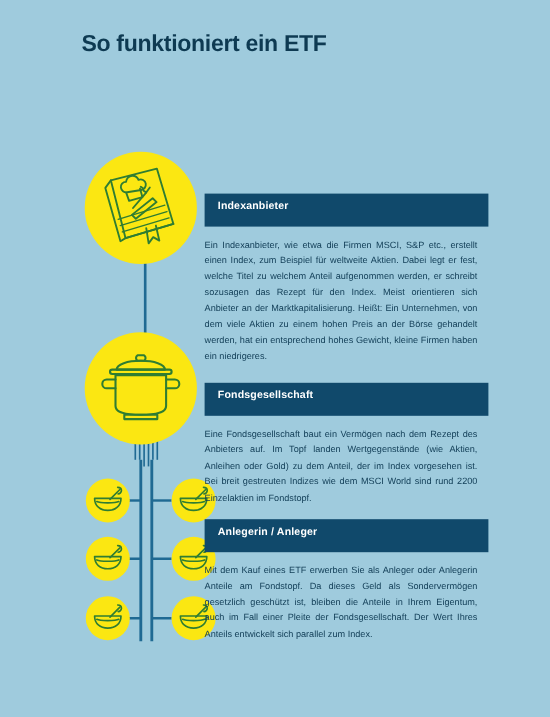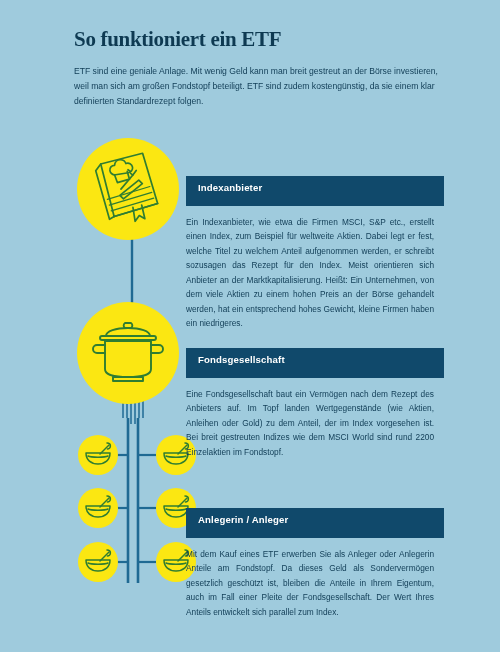--- a/index.html
+++ b/index.html
@@ -14,21 +14,20 @@
   }
 
   
   #header { position: absolute; left: 74px; top: 28px; width: 372px; }
   #page-title {
     font-size: 21px;
     font-weight: bold;
     color: #0e3a52;
     letter-spacing: -0.3px;
     line-height: 1.1;
-    font-family: Liberation Serif, serif;
   }
   #intro {
     margin-top: 13px;
     font-size: 8.6px;
     line-height: 1.72;
     color: #103c55;
     width: 365px;
   }
 
   
@@ -65,28 +64,27 @@
   .step-body {
     margin-top: 9px;
     font-size: 8.3px;
     line-height: 1.74;
     color: #103c55;
     text-align: justify;
     width: 248px;
   }
   #step-index   { top: 176px; }
   #step-fund    { top: 348px; }
-  #step-invest  { top: 508px; }
+  #step-invest  { top: 472px; }
 </style>
 </head>
 <body>
 
 <div id="header">
   <div id="page-title">So funktioniert ein ETF</div>
-  <div id="intro">ETF sind eine geniale Anlage. Mit wenig Geld kann man breit gestreut an der Börse investieren, weil man sich am großen Fondstopf beteiligt. ETF sind zudem kostengünstig, da sie einem klar definierten Standardrezept folgen.</div>
 </div>
 
 <svg id="wires" viewBox="0 0 500 652" xmlns="http://www.w3.org/2000/svg">
 
   <line x1="132" y1="228" x2="132" y2="312" stroke="#1f6a93" stroke-width="2.4"></line>
 
   <g stroke="#1f6a93" stroke-width="1.5">
     <line x1="123" y1="392" x2="123" y2="418"></line>
     <line x1="127" y1="392" x2="127" y2="418"></line>
     <line x1="131" y1="392" x2="131" y2="424"></line>

